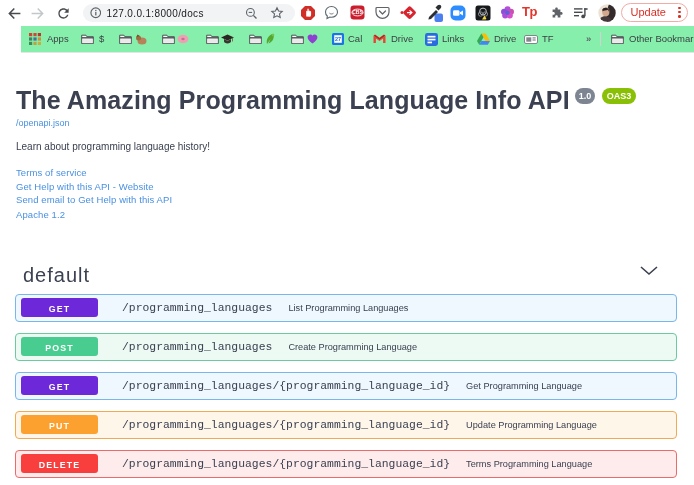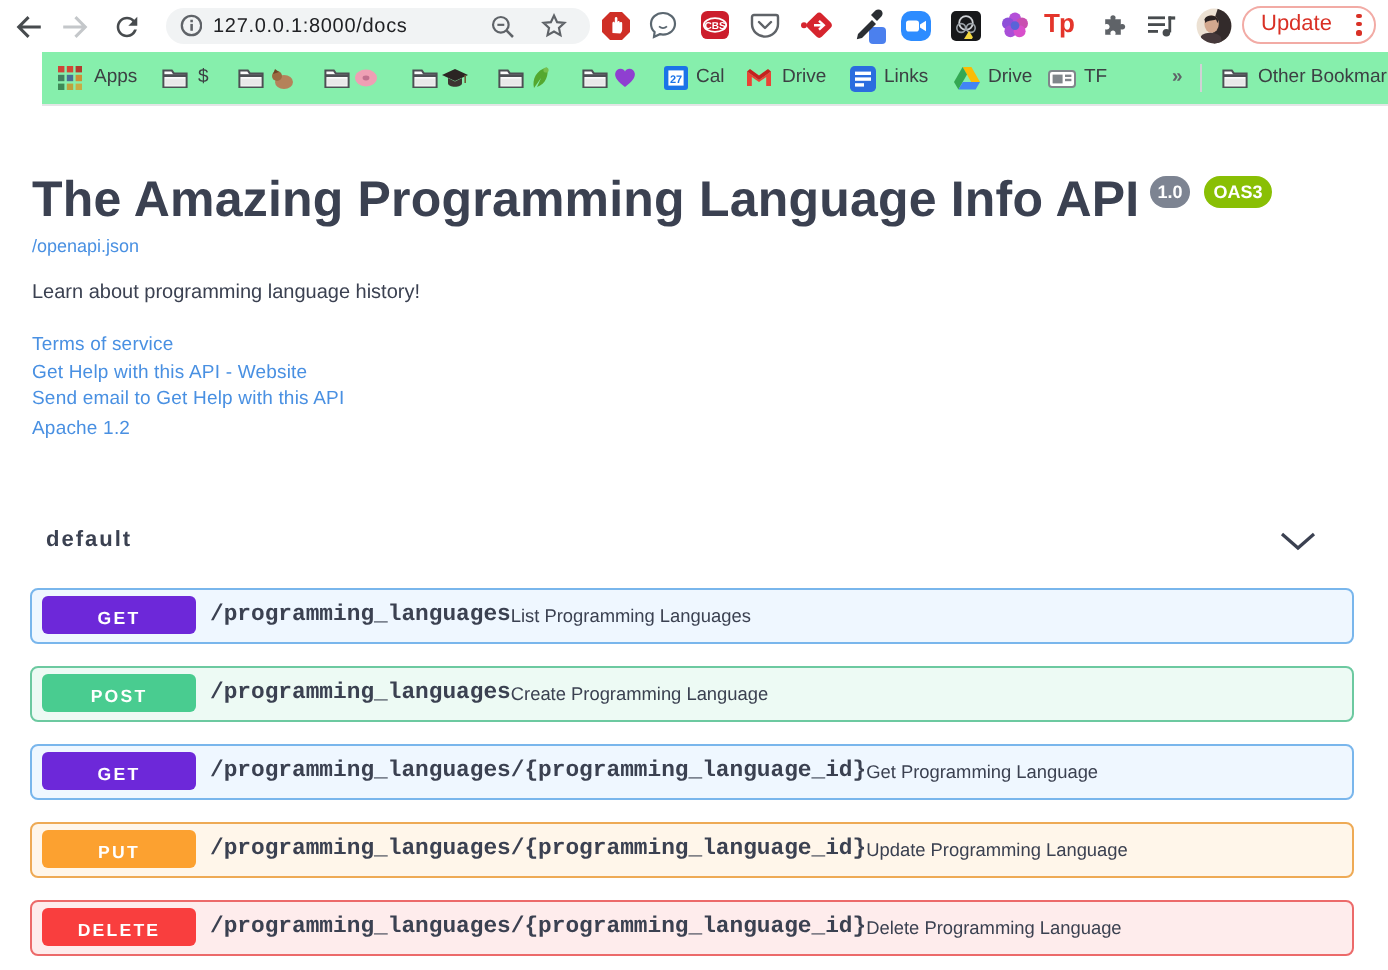--- a/index.html
+++ b/index.html
@@ -21,29 +21,29 @@
   .dotcol i { display:block; width:2.5px; height:2.5px; border-radius:50%; background:#d93025; margin-bottom:1.8px;}
   
   #content { position:absolute; left:0; top:53px; width:694px; height:432px; background:#fff; }
   h1.title { position:absolute; left:16px; top:33px; font-size:25px; font-weight:bold;
     color:#3b4151; letter-spacing:0.1px; white-space:nowrap;}
   .vbadge { position:absolute; height:16px; border-radius:8px; color:#fff;
     font-size:9px; font-weight:bold; text-align:center; line-height:16px; }
   #openapi { position:absolute; left:16px; top:65px; font-size:9px; color:#4990e2;text-align:right; }
   #desc { position:absolute; left:16px; top:88px; font-size:10px; color:#3b4151; }
   .blk { position:absolute; left:16px; font-size:9.5px; color:#4990e2; letter-spacing:0.1px; }
-  #deftitle { position:absolute; left:23px; top:211px; font-size:11px; font-weight:bold; color:#3b4151; letter-spacing:1px; }
+  #deftitle { position:absolute; left:23px; top:211px; font-size:20px; font-weight:normal; color:#3b4151; letter-spacing:1px; }
   .oprow { position:absolute; left:15px; width:662px; height:27.5px; border-radius:4px;
     display:flex; align-items:center; }
   .method { width:77px; height:19px; margin-left:5px; border-radius:3px; color:#fff;
     font-size:8.8px; font-weight:bold; text-align:center; line-height:23px; letter-spacing:1.1px;
     flex:none; }
-  .path { margin-left:7px; font-family:"Liberation Mono", monospace; font-size:11.4px;
-    font-weight:bold; color:#3b4151; white-space:nowrap;}
-  .opdesc { margin-left:0; font-size:9.2px; color:#3b4151; white-space:nowrap;}
+  .path { margin-left:24px; font-family:"Liberation Mono", monospace; font-size:11.4px;
+    font-weight:normal; color:#3b4151; white-space:nowrap;}
+  .opdesc { margin-left:16px; font-size:9.2px; color:#3b4151; white-space:nowrap;}
   .r-get { background:#eff7ff; border:1px solid #79b6ec; }
   .r-post { background:#edfaf4; border:1px solid #6cc9a0; }
   .r-put { background:#fff6ea; border:1px solid #eeaa55; }
   .r-del { background:#feecec; border:1px solid #ec6a6a; }
   .m-get { background:#6d28d9; }
   .m-post { background:#49cc90; }
   .m-put { background:#fca130;text-align:center; }
   .m-del { background:#f93e3e; }
 </style>
 </head>
@@ -324,15 +324,15 @@
     <div class="opdesc">Get Programming Language</div>
   </div>
   <div class="oprow r-put" style="top:358px">
     <div class="method m-put">PUT</div>
     <div class="path">/programming_languages/{programming_language_id}</div>
     <div class="opdesc">Update Programming Language</div>
   </div>
   <div class="oprow r-del" style="top:397px">
     <div class="method m-del">DELETE</div>
     <div class="path">/programming_languages/{programming_language_id}</div>
-    <div class="opdesc">Delete Programming Language</div>
+    <div class="opdesc">Terms Programming Language</div>
   </div>
 </div>
 
 </body></html>

